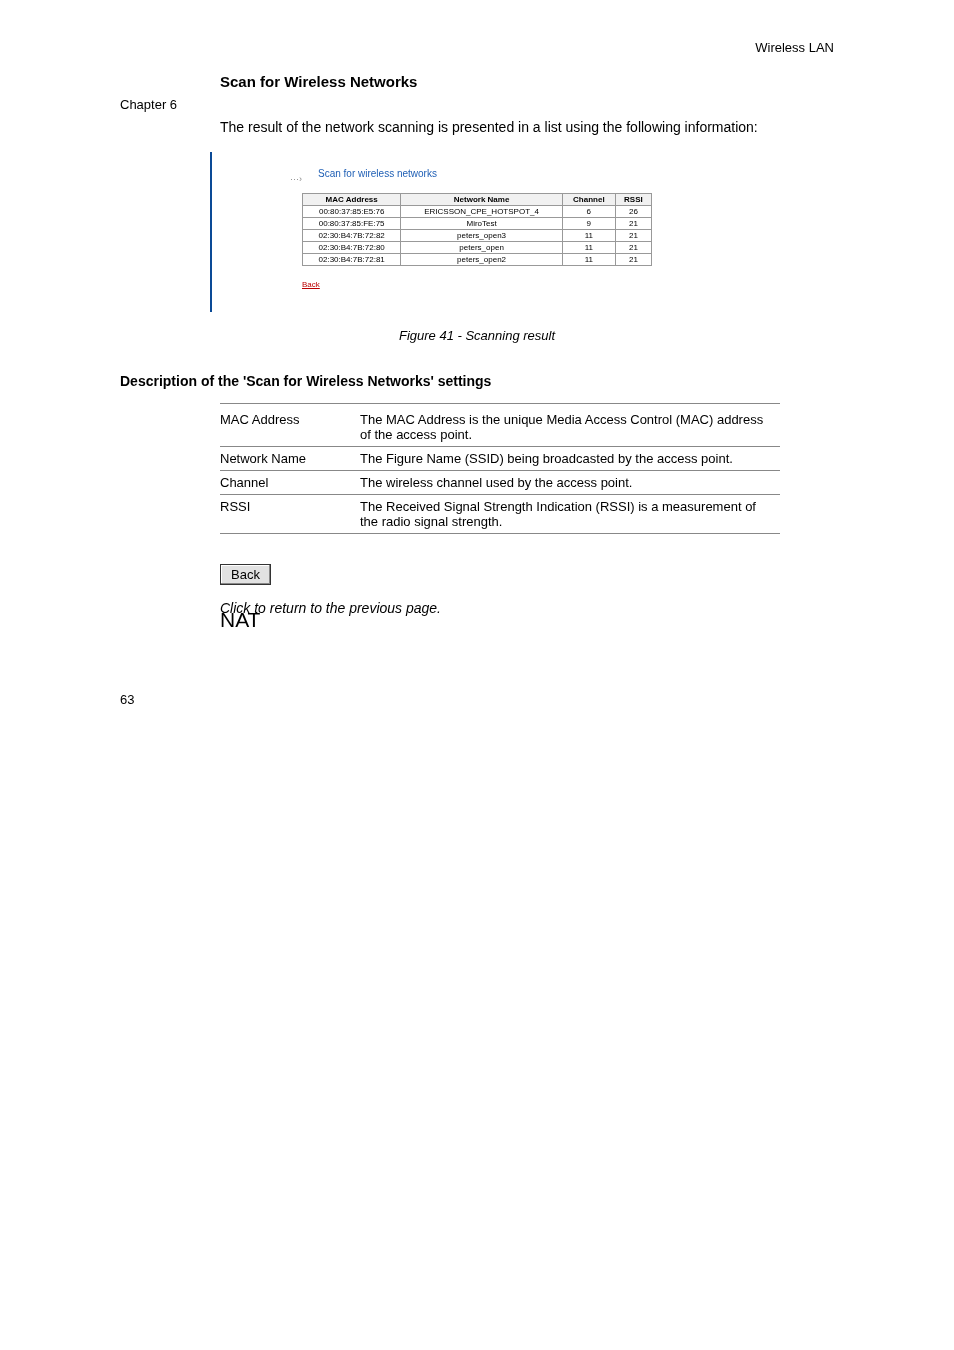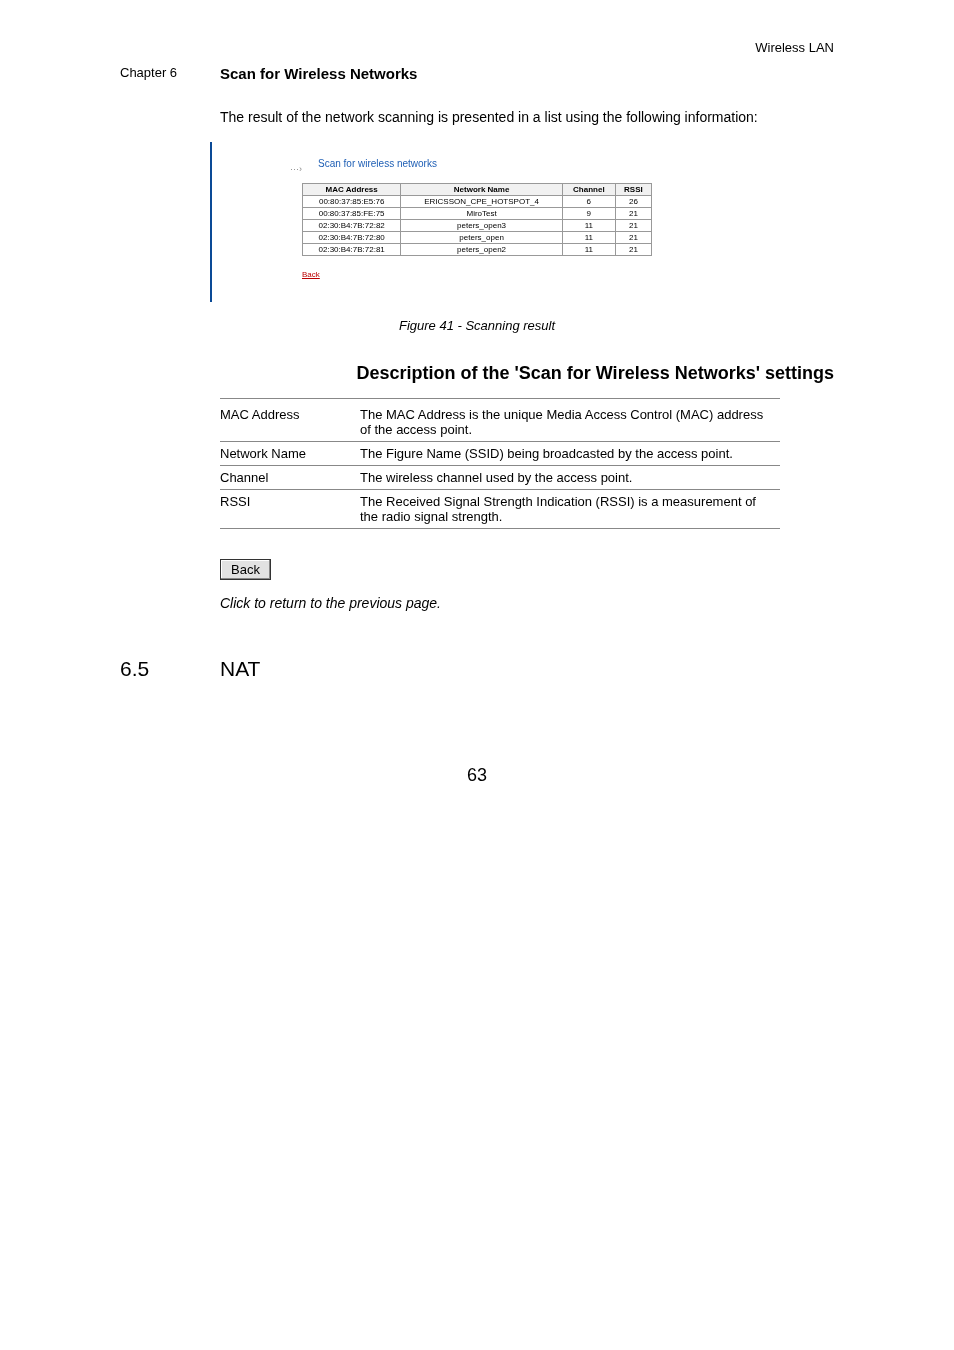--- a/index.html
+++ b/index.html
@@ -6,21 +6,21 @@
   body {
     font-family: Arial, Helvetica, sans-serif;
     font-size: 14px;
     color: #000;
     background: #fff;
     width: 954px;
     margin: 0 auto;
   }
   .page-wrap { padding: 40px 120px 60px 120px; }
 
-  .top-right-label { text-align: right; font-size: 13px; margin-bottom: 10px; }
+  .top-right-label { text-align: right; font-size: 13px; margin-bottom: 18px; }
   .chapter-num { font-size: 13px; margin-bottom: 6px; }
   .chapter-title { font-size: 15px; font-weight: bold; margin-bottom: 26px; }
 
   .indent-block { margin-left: 100px; margin-bottom: 20px; }
   .para { line-height: 1.4; margin-bottom: 14px; }
 
   
   .screenshot {
     margin-left: 90px;
     width: 495px;
@@ -58,21 +58,21 @@
     border: 1px solid #999;
     padding: 1px 4px;
     text-align: center;
     white-space: nowrap;
   }
   .scan-table th { background: #f1f1f1; font-weight: bold; }
   .back-link { display: inline-block; margin-top: 14px; margin-left: 14px; font-size: 8px; color: #b00; text-decoration: underline; }
 
   .figure-caption { text-align: center; font-style: italic; font-size: 13px; margin: 16px 0 30px 0; }
 
-  h4.section-title { margin-left: 0; font-size: 18px; font-weight: bold; margin-top: 8px; margin-bottom: 14px; text-align: right; }
+  h4.section-title { margin-left: 0; font-size: 14px; font-weight: bold; margin-top: 8px; margin-bottom: 14px; }
 
   .desc-table { margin-left: 100px; width: 560px; border-collapse: collapse; font-size: 13px; }
   .desc-table td { padding: 4px 8px 4px 0; vertical-align: top; }
   .desc-table td:first-child { width: 140px; }
 
   hr.underline { margin-left: 100px; width: 560px; border: none; border-top: 1px solid #888; margin-bottom: 4px; }
   .thick-under { border-top: 2px solid #000; }
 
   .btn-look {
     display: inline-block;
@@ -81,24 +81,24 @@
     border: 1px solid #333;
     background: #e2e2e2;
     font-size: 13px;
     box-shadow: inset -1px -1px 0 #888, inset 1px 1px 0 #fff;
   }
   .after-btn { margin-left: 100px; margin-top: 14px; font-style: italic; }
 
   .big-section-num { font-size: 21px; margin-top: 44px; }
   .big-section-title { font-size: 21px; font-weight: normal; margin-left: 100px; margin-top: -24px; margin-bottom: 32px; }
 
-  .page-num { text-align: center; margin-top: 84px; font-size: 18px; }
+  .page-num { text-align: left; margin-top: 60px; font-size: 13px; }
 
   .row { display: flex; }
-  .head-col-left { width: 100px; flex-shrink: 0; }
+  .head-col-left { width: 100px; flex-shrink: 0; margin-top: 24px; }
   .head-col-right { flex: 1; }
 </style>
 </head>
 <body>
 
 <div class="page-wrap">
 
   <div class="top-right-label">Wireless LAN</div>
 
   <div class="row">
@@ -187,19 +187,18 @@
           <td style="border-top: 1px solid rgb(136, 136, 136);">The Received Signal Strength Indication (RSSI) is a measurement of the radio signal strength.</td>
         </tr>
       </tbody>
     </table>
   <hr class="underline">
 
   <div style="height:26px"></div>
   <span class="btn-look">Back</span>
   <div class="para after-btn" id="back-text-p">Click              to return to the previous page.</div>
 
-  <div class="big-section-num">6.5</div>
   <div class="big-section-title">NAT</div>
 
 
   <div class="page-num">63</div>
 
 </div>
 
 </body></html>

